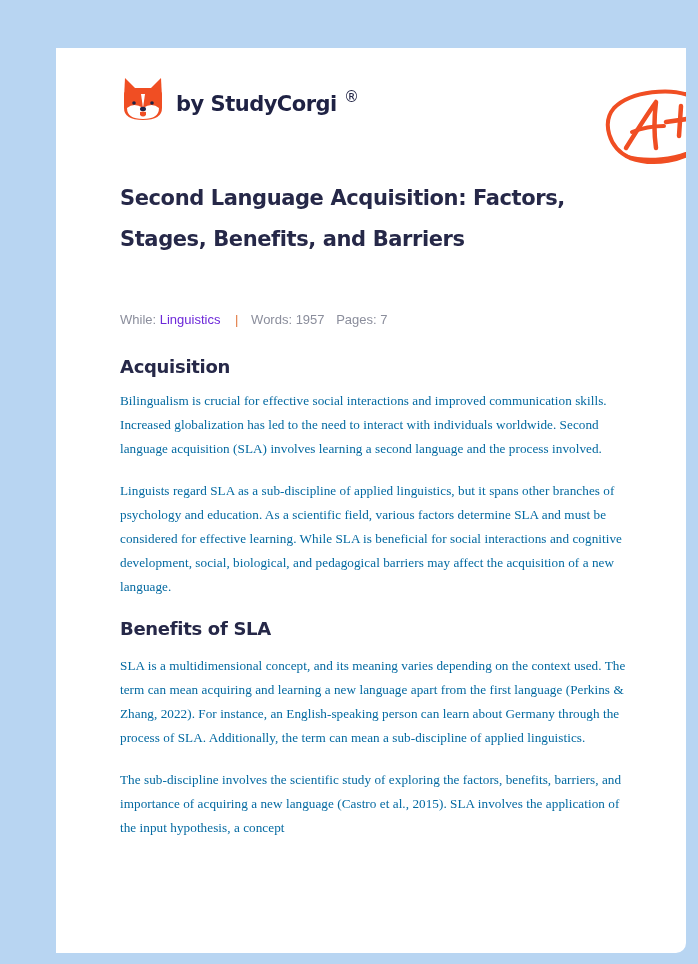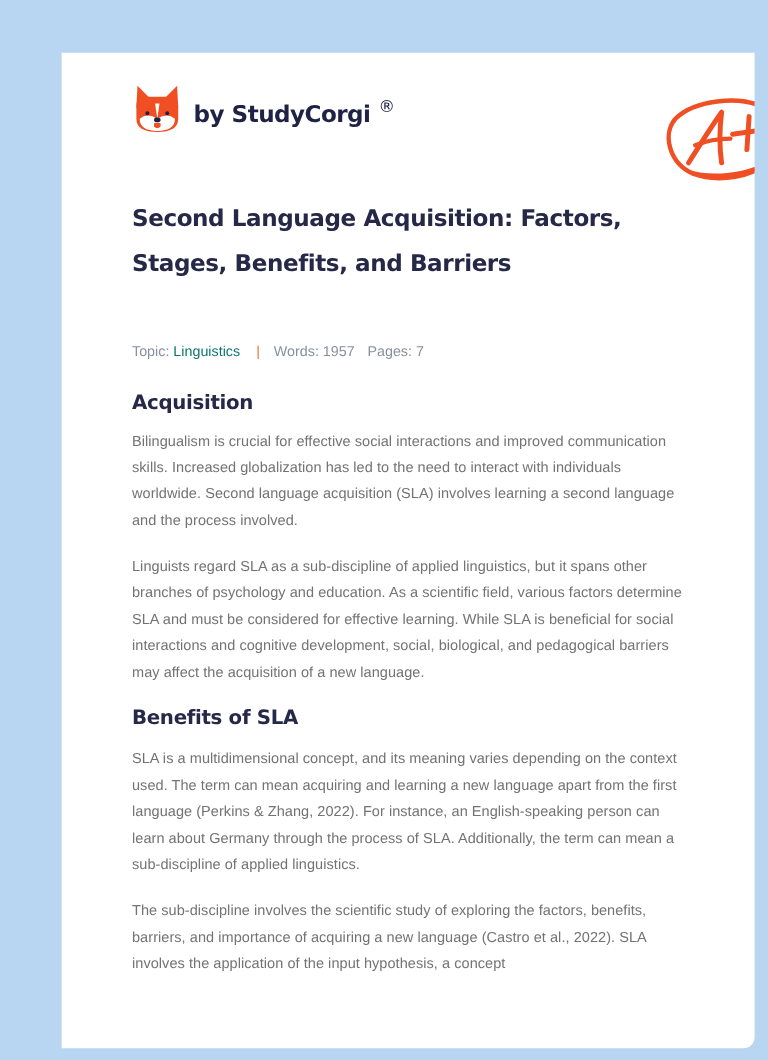--- a/index.html
+++ b/index.html
@@ -83,21 +83,21 @@
     }
     .meta {
       position: absolute;
       left: 64px;
       top: 264px;
       font-size: 13px;
       color: #8b8e9c;
       white-space: nowrap;
     }
     .meta .topic-value {
-      color: #0f766e;
+      color: #6d28d9;
     }
     .meta .sep {
       color: #e0763c;
       margin: 0 9px 0 11px;
     }
     .meta .pages {
       margin-left: 8px;
     }
     .content {
       position: absolute;
@@ -109,24 +109,24 @@
       margin: 0;
       font-family: "DejaVu Sans", sans-serif;
       font-weight: bold;
       font-size: 18px;
       line-height: 24px;
       color: #262848;
       letter-spacing: -0.3px;
     }
     .content p {
       margin: 0;
-      font-family: Liberation Sans, sans-serif;
+      font-family: Liberation Serif, serif;
       font-size: 13.2px;
       line-height: 24px;
-      color: #737373;
+      color: #0369a1;
       letter-spacing: 0.05px;
     }
     .h-intro { margin-top: 3px !important; }
     .p1 { margin-top: 10px !important; }
     .p2 { margin-top: 18px !important; }
     .h-meaning { margin-top: 18px !important; }
     .p3 { margin-top: 13px !important; }
     .p4 { margin-top: 18px !important; }
   </style>
 </head>
@@ -163,29 +163,29 @@
       <path d="M30 46 C40 42 50 40 62 40" fill="none" stroke="#f04e23" stroke-width="4" stroke-linecap="round"></path>
       <path d="M64 36 L92 32" fill="none" stroke="#f04e23" stroke-width="4.5" stroke-linecap="round"></path>
       <path d="M79 20 L77 50" fill="none" stroke="#f04e23" stroke-width="4.5" stroke-linecap="round"></path>
       <path d="M24 70 C44 76 74 74 96 62" fill="none" stroke="#f04e23" stroke-width="3" stroke-linecap="round"></path>
     </svg>
   </div>
 
   <h1 class="title">Second Language Acquisition: Factors, Stages, Benefits, and Barriers</h1>
 
   <div class="meta">
-    <span>Topic:</span>
+    <span>While:</span>
     <span class="topic-value">Linguistics</span>
     <span class="sep">|</span>
     <span>Words: 1957</span>
     <span class="pages">Pages: 7</span>
   </div>
 
   <div class="content">
     <h2 class="h-intro">Acquisition</h2>
     <p class="p1">Bilingualism is crucial for effective social interactions and improved communication skills. Increased globalization has led to the need to interact with individuals worldwide. Second language acquisition (SLA) involves learning a second language and the process involved.</p>
     <p class="p2">Linguists regard SLA as a sub-discipline of applied linguistics, but it spans other branches of psychology and education. As a scientific field, various factors determine SLA and must be considered for effective learning. While SLA is beneficial for social interactions and cognitive development, social, biological, and pedagogical barriers may affect the acquisition of a new language.</p>
 
     <h2 class="h-meaning">Benefits of SLA</h2>
     <p class="p3">SLA is a multidimensional concept, and its meaning varies depending on the context used. The term can mean acquiring and learning a new language apart from the first language (Perkins &amp; Zhang, 2022). For instance, an English-speaking person can learn about Germany through the process of SLA. Additionally, the term can mean a sub-discipline of applied linguistics.</p>
-    <p class="p4">The sub-discipline involves the scientific study of exploring the factors, benefits, barriers, and importance of acquiring a new language (Castro et al., 2022). SLA involves the application of the input hypothesis, a concept</p>
+    <p class="p4">The sub-discipline involves the scientific study of exploring the factors, benefits, barriers, and importance of acquiring a new language (Castro et al., 2015). SLA involves the application of the input hypothesis, a concept</p>
   </div>
 </div>
 
 </body></html>

